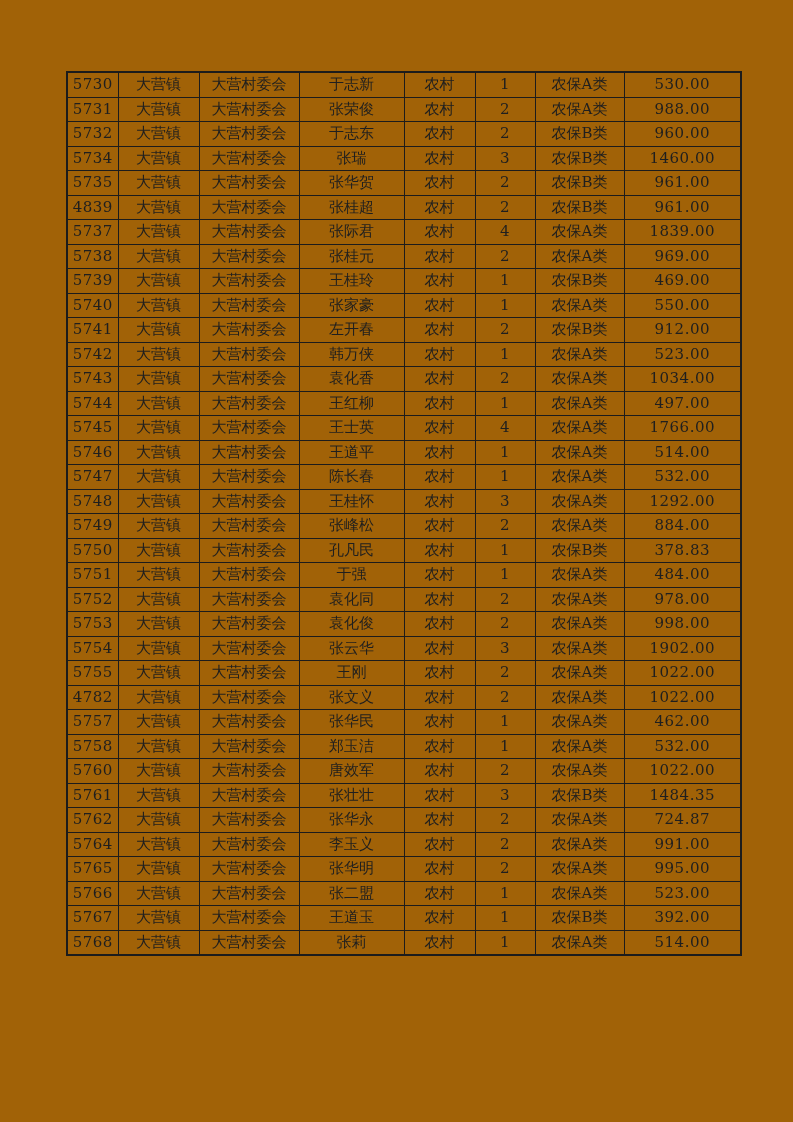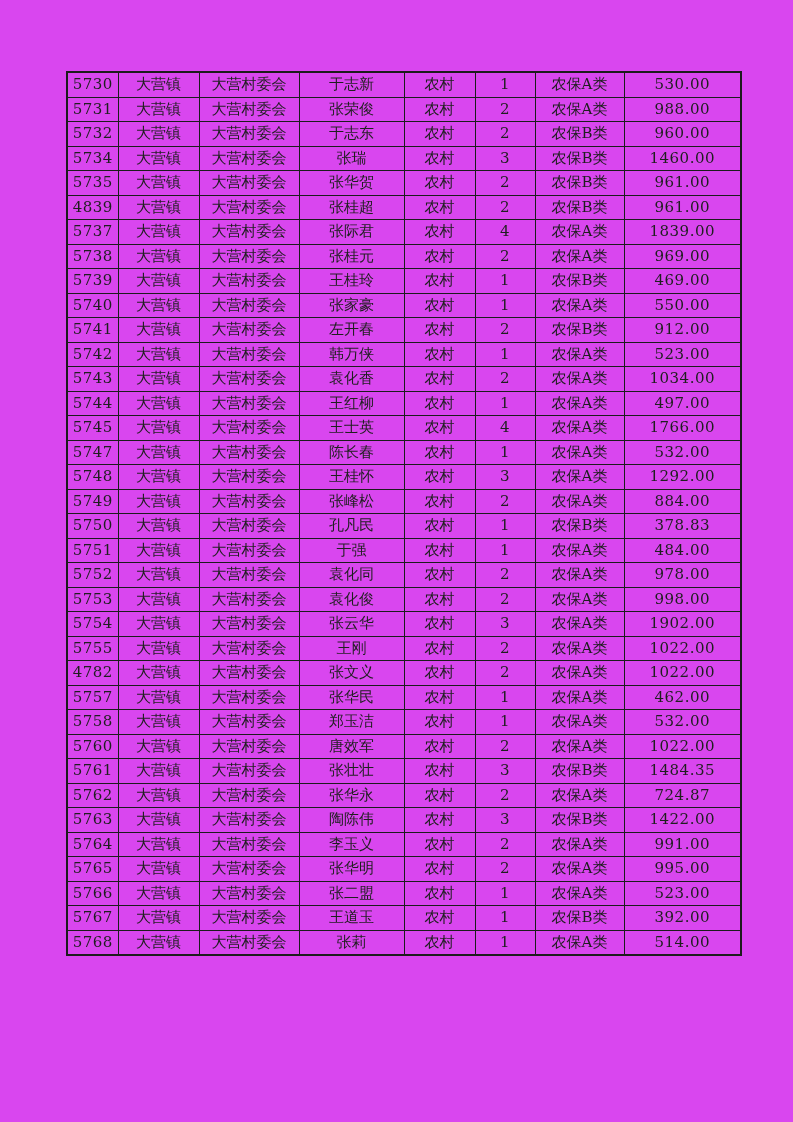--- a/index.html
+++ b/index.html
@@ -4,21 +4,21 @@
 <style>
   html, body {
     margin: 0;
     padding: 0;
     background: #ffffff;
   }
   .page {
     position: relative;
     width: 793px;
     height: 1122px;
-    background: #d946ef;
+    background: #a16207;
     overflow: hidden;
     font-family: "DejaVu Serif", "Liberation Serif", serif;
   }
   table.data-table {
     position: absolute;
     left: 66px;
     top: 71px;
     width: 674px;
     border-collapse: collapse;
     table-layout: fixed;
@@ -201,20 +201,30 @@
           <td class="num">5745</td>
           <td>大营镇</td>
           <td>大营村委会</td>
           <td>王士英</td>
           <td>农村</td>
           <td class="num">4</td>
           <td>农保A类</td>
           <td class="num">1766.00</td>
         </tr>
         <tr>
+          <td class="num">5746</td>
+          <td>大营镇</td>
+          <td>大营村委会</td>
+          <td>王道平</td>
+          <td>农村</td>
+          <td class="num">1</td>
+          <td>农保A类</td>
+          <td class="num">514.00</td>
+        </tr>
+        <tr>
           <td class="num">5747</td>
           <td>大营镇</td>
           <td>大营村委会</td>
           <td>陈长春</td>
           <td>农村</td>
           <td class="num">1</td>
           <td>农保A类</td>
           <td class="num">532.00</td>
         </tr>
         <tr>
@@ -349,30 +359,20 @@
         </tr>
         <tr>
           <td class="num">5762</td>
           <td>大营镇</td>
           <td>大营村委会</td>
           <td>张华永</td>
           <td>农村</td>
           <td class="num">2</td>
           <td>农保A类</td>
           <td class="num">724.87</td>
-        </tr>
-        <tr>
-          <td class="num">5763</td>
-          <td>大营镇</td>
-          <td>大营村委会</td>
-          <td>陶陈伟</td>
-          <td>农村</td>
-          <td class="num">3</td>
-          <td>农保B类</td>
-          <td class="num">1422.00</td>
         </tr>
         <tr>
           <td class="num">5764</td>
           <td>大营镇</td>
           <td>大营村委会</td>
           <td>李玉义</td>
           <td>农村</td>
           <td class="num">2</td>
           <td>农保A类</td>
           <td class="num">991.00</td>

